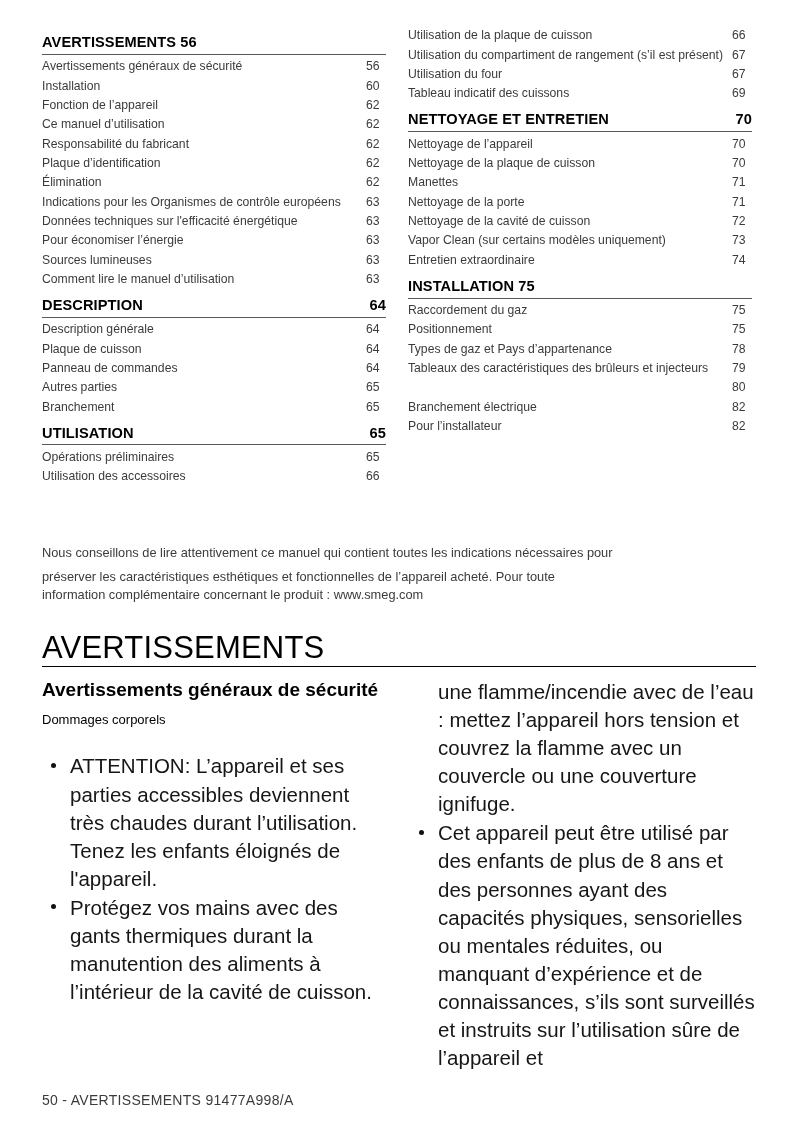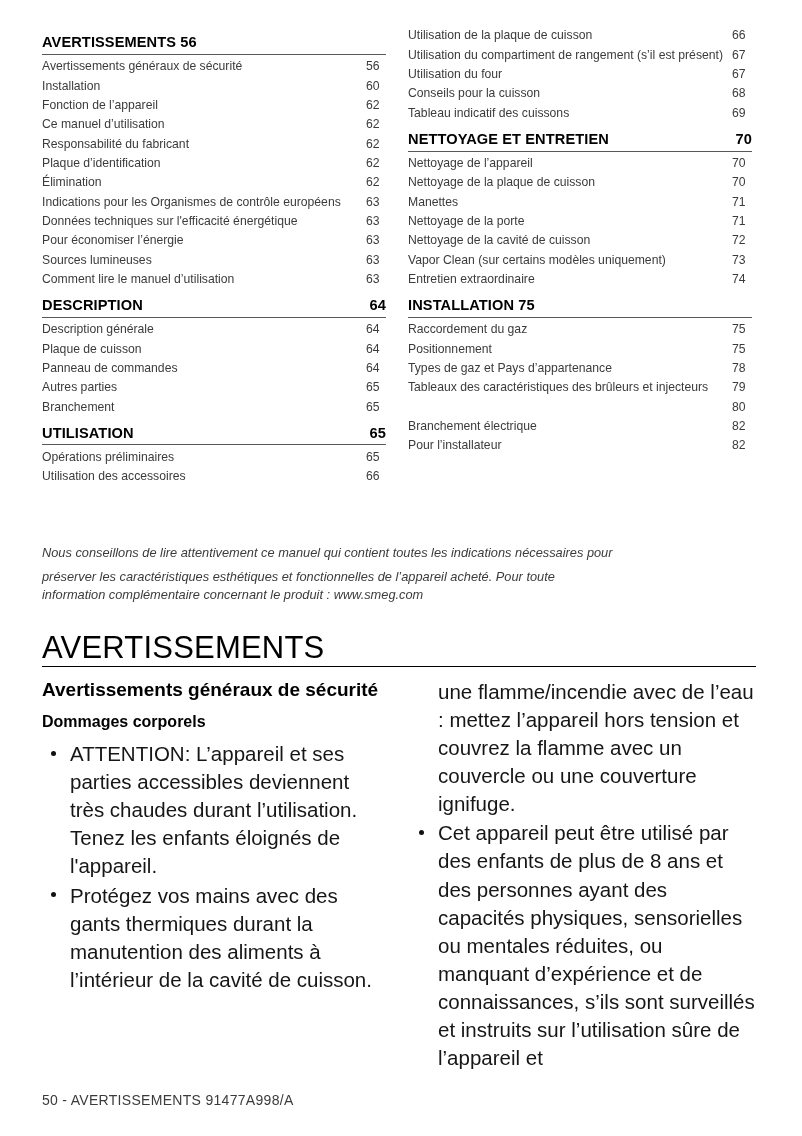--- a/index.html
+++ b/index.html
@@ -79,21 +79,21 @@
   
   .intro {
     position: absolute;
     left: 42px;
     top: 543px;
     width: 714px;
     font-size: 12.8px;
     line-height: 1.62;
     color: #3b3b3b;
   }
-  .intro p { margin: 0 0 4px 0; font-style: italic; }
+  .intro p { margin: 0 0 4px 0; }
   .intro p.tight { margin-bottom: 0; line-height: 1.45; }
 
   
   .chapter {
     position: absolute;
     left: 42px;
     top: 630px;
     width: 714px;
   }
   .chapter h1 {
@@ -119,24 +119,24 @@
   .body-col { width: 346px; }
 
   .h2 {
     font-size: 19px;
     font-weight: bold;
     line-height: 1.22;
     margin: 0 0 11px 0;
     color: #000;
   }
   .h3 {
-    font-size: 16px;
-    font-weight: bold;
+    font-size: 13px;
+    font-weight: normal;
     line-height: 1.25;
-    margin: 0 0 8px 0;
+    margin: 0 0 24px 0;
     color: #000;
   }
   ul.bullets {
     margin: 0;
     padding: 0;
     list-style: none;
   }
   ul.bullets li {
     position: relative;
     padding-left: 28px;
@@ -272,24 +272,20 @@
           <span class="lbl">Utilisation de la plaque de cuisson</span>
           <span class="pg">66</span>
         </div>
         <div class="toc-row">
           <span class="lbl">Utilisation du compartiment de rangement (s’il est présent)</span>
           <span class="pg">67</span>
         </div>
         <div class="toc-row">
           <span class="lbl">Utilisation du four</span>
           <span class="pg">67</span>
-        </div>
-        <div class="toc-row">
-          <span class="lbl">Conseils pour la cuisson</span>
-          <span class="pg">68</span>
         </div>
         <div class="toc-row">
           <span class="lbl">Tableau indicatif des cuissons</span>
           <span class="pg">69</span>
         </div>
         <div class="toc-section">
           <span>NETTOYAGE ET ENTRETIEN</span>
           <span class="sec-page">70</span>
         </div>
         <div class="toc-row">

